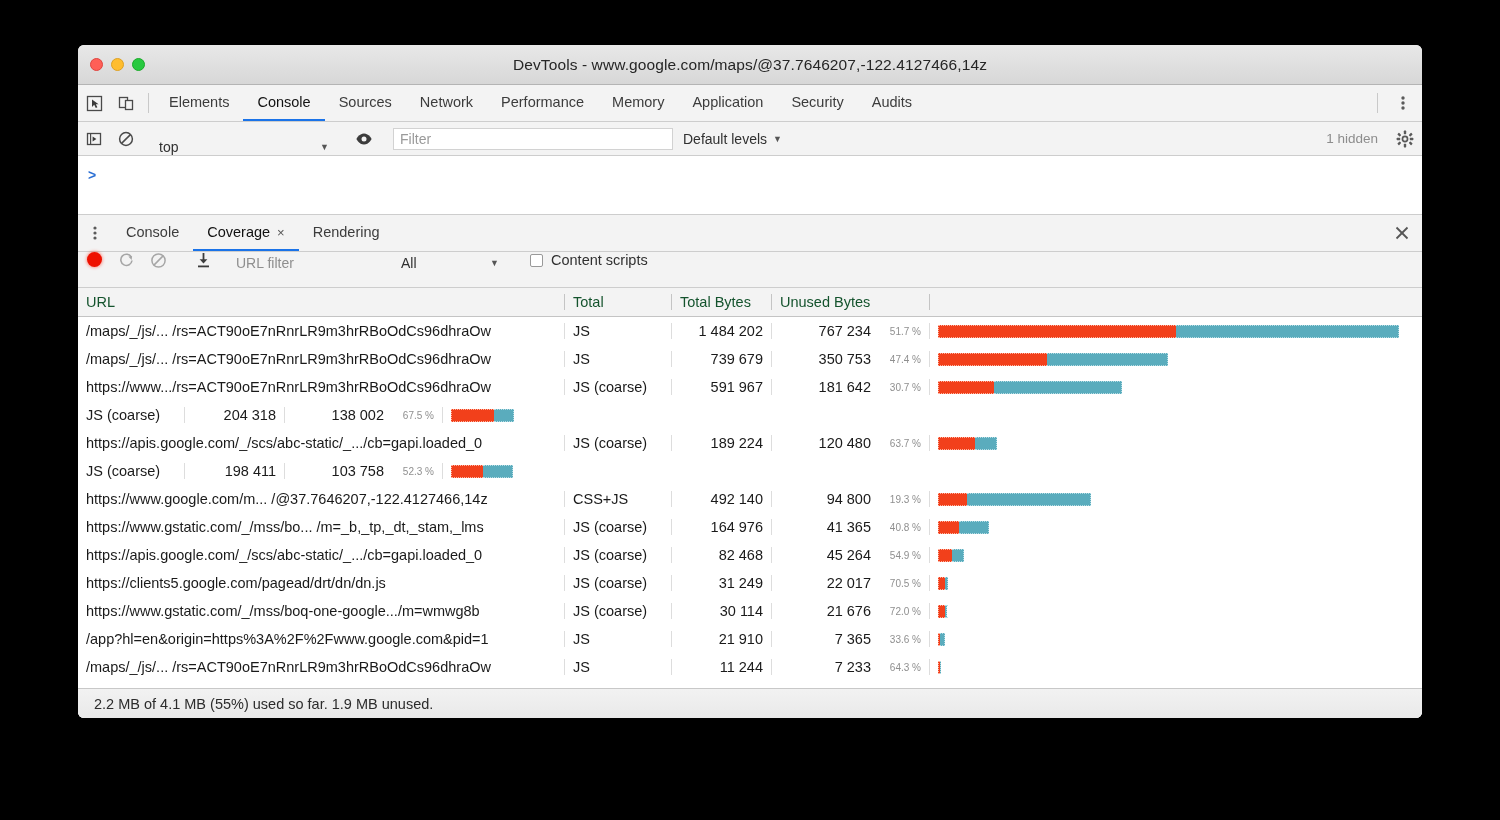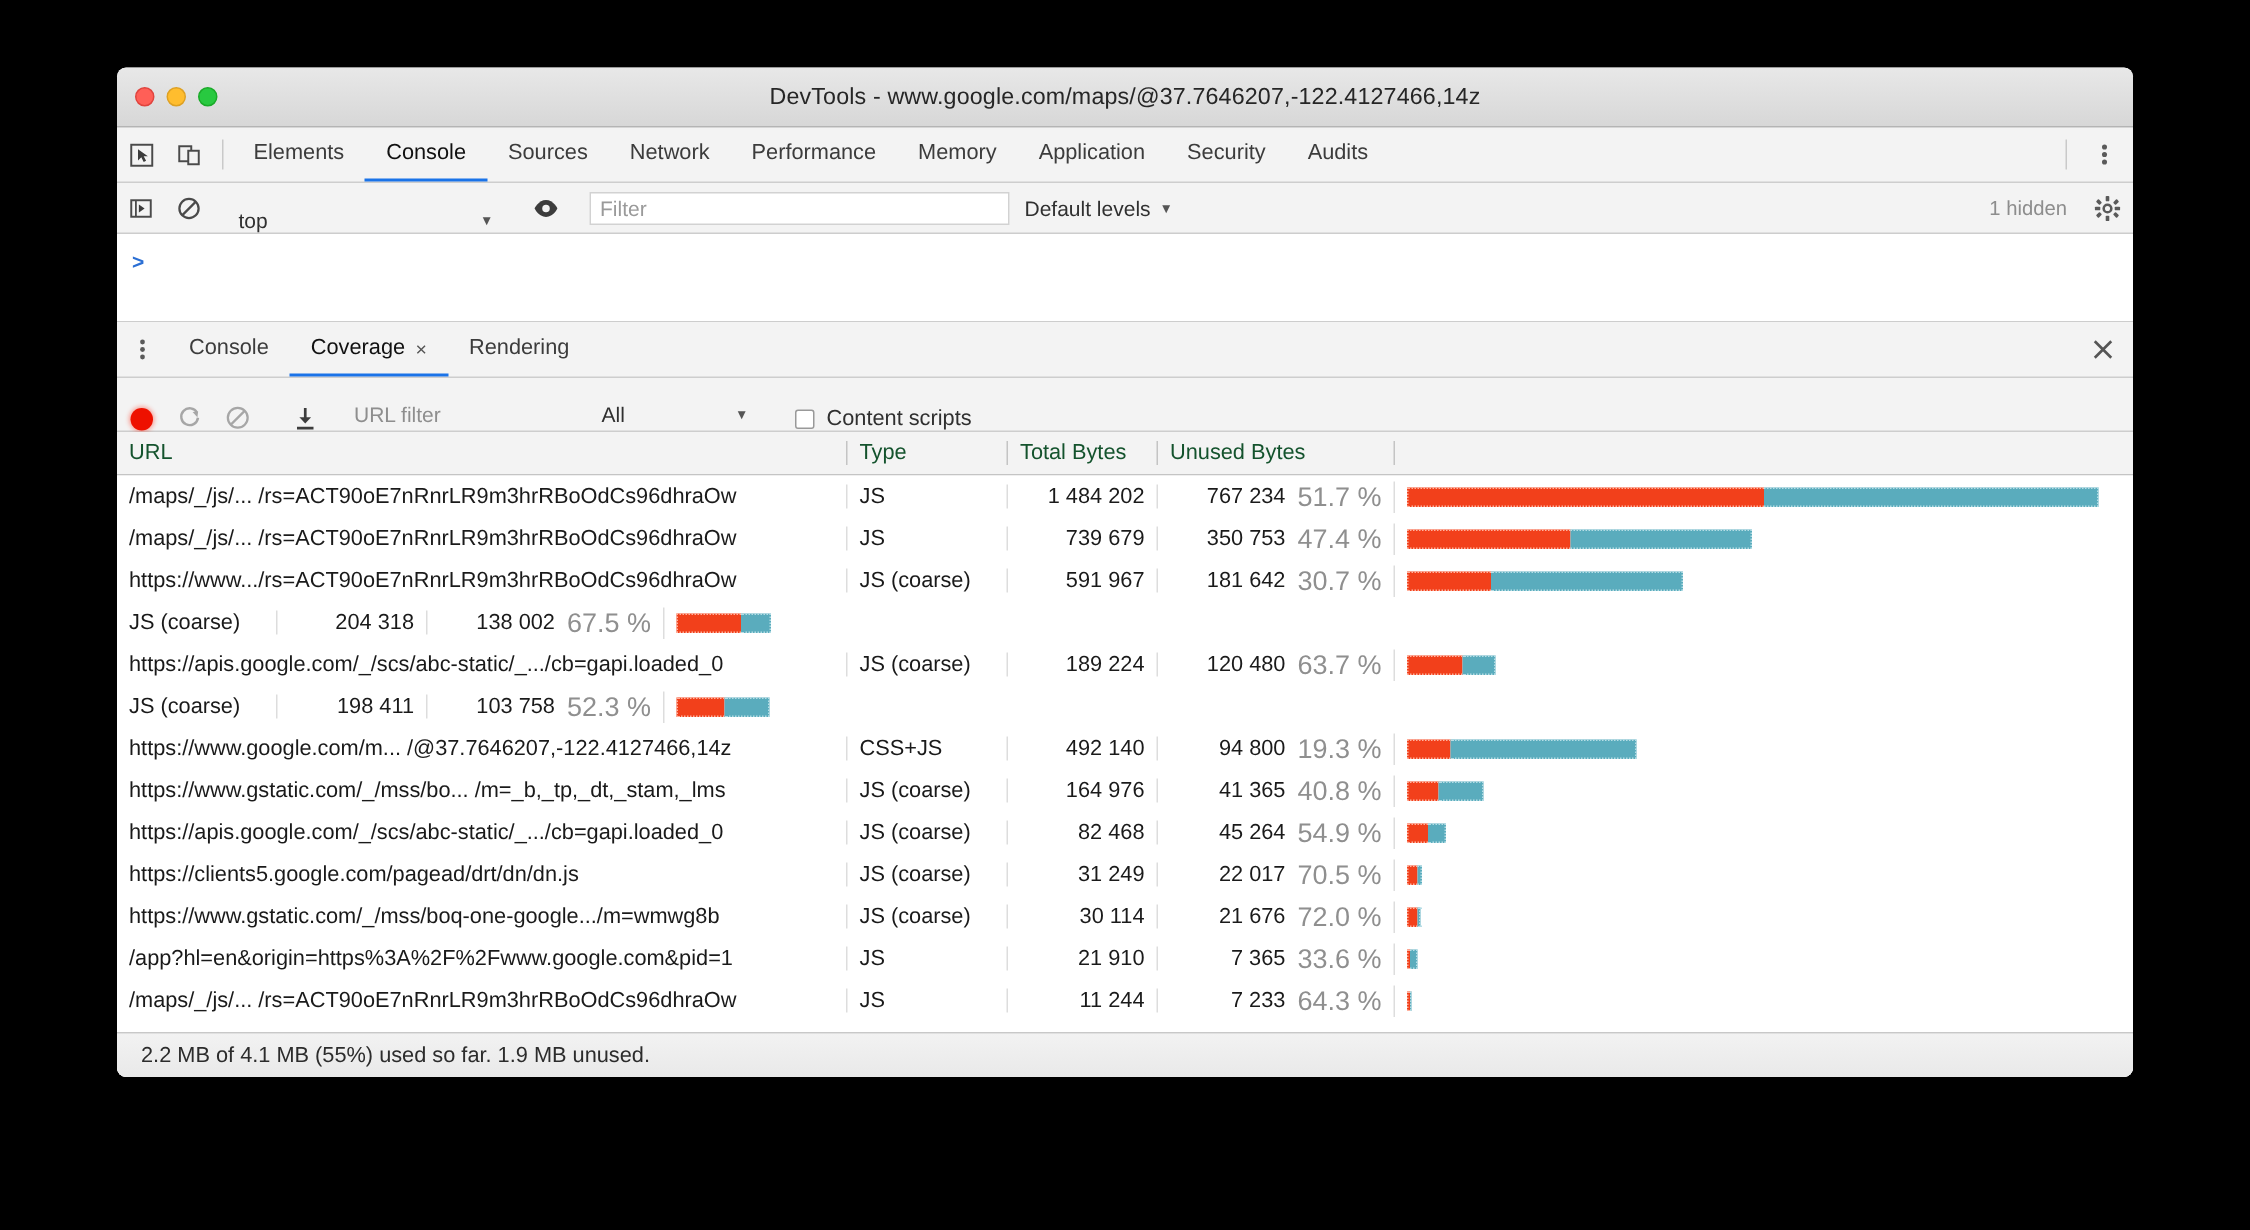--- a/index.html
+++ b/index.html
@@ -132,21 +132,21 @@
   .dw-tab.active { color: #111; border-bottom-color: #1a73e8; }
   .dw-tab-close { font-size: 13px; color: #555; }
   #dw-spacer { flex: 1; }
   #drawer-close { width: 40px; display: flex; align-items: center; justify-content: center; cursor: pointer; }
 
   
   #coverage-toolbar {
     height: 36px; flex: 0 0 36px;
     background: #f3f3f3;
     border-bottom: 1px solid #cdcdcd;
-    display: flex; align-items: flex-end;
+    display: flex; align-items: flex-start;
   }
   #record-dot {
     width: 32px; display: flex; align-items: center; justify-content: center; cursor: pointer;
   }
   #record-dot .dot {
     width: 15px; height: 15px; border-radius: 50%;
     background: #ee1100;
     box-shadow: 0 0 3px 1px rgba(255,60,40,0.45);
   }
   #urlfilter-input {
@@ -188,21 +188,21 @@
     display: flex; align-items: center;
     font-size: 14.5px; color: #1a1a1a;
     cursor: pointer;
   }
 
   .c-url   { width: 487px; flex: 0 0 487px; padding: 0 8px; overflow: hidden; white-space: nowrap; border-right: 1px solid #ddd; }
   .c-type  { width: 107px; flex: 0 0 107px; padding: 0 8px; white-space: nowrap; border-right: 1px solid #ddd; }
   .c-total { width: 100px; flex: 0 0 100px; padding: 0 8px; text-align: right; white-space: nowrap; border-right: 1px solid #ddd; }
   .c-unused{ width: 158px; flex: 0 0 158px; padding: 0 8px; text-align: right; white-space: nowrap; border-right: 1px solid #ddd; display: flex; align-items: center; justify-content: flex-end; gap: 8px; }
   .c-bar   { flex: 1; padding: 0 8px; min-width: 0; }
-  .pct { color: #8f8f8f; font-size: 18px; min-width: 42px; text-align: right; }
+  .pct { color: #8f8f8f; font-size: 10px; min-width: 42px; text-align: right; }
 
   #thead .c-url, #thead .c-type, #thead .c-total, #thead .c-unused {
     border-right: 1px solid #c4c4c4;
   }
   #thead .c-total, #thead .c-unused { text-align: left; justify-content: flex-start; }
 
   
   .bar {
     height: 13px;
     display: flex;
@@ -416,21 +416,21 @@
       <div class="vsep"></div>
       <div id="content-scripts">
         <span class="cbox"></span>
         <span>Content scripts</span>
       </div>
     </div>
 
     <div id="table-wrap">
       <div id="thead">
         <div class="c-url">URL</div>
-        <div class="c-type">Type</div>
+        <div class="c-type">Total</div>
         <div class="c-total">Total Bytes</div>
         <div class="c-unused">Unused Bytes</div>
         <div class="c-bar"></div>
       </div>
       <div id="tbody">
           <div class="trow">
             <div class="c-url">/maps/_/js/... /rs=ACT90oE7nRnrLR9m3hrRBoOdCs96dhraOw</div>
             <div class="c-type">JS</div>
             <div class="c-total">1 484 202</div>
             <div class="c-unused">

